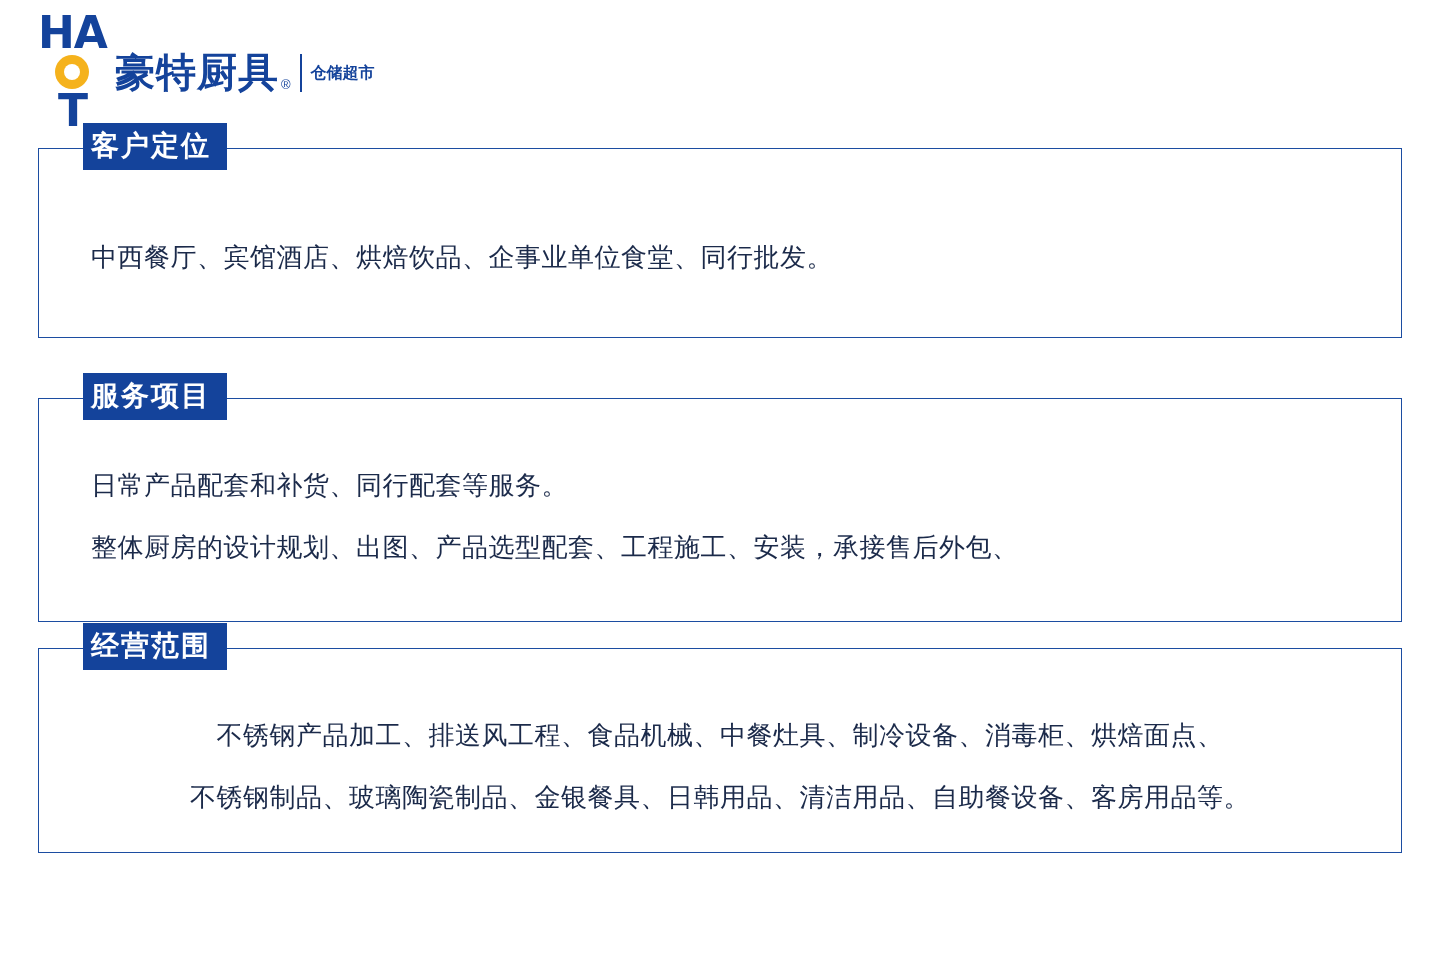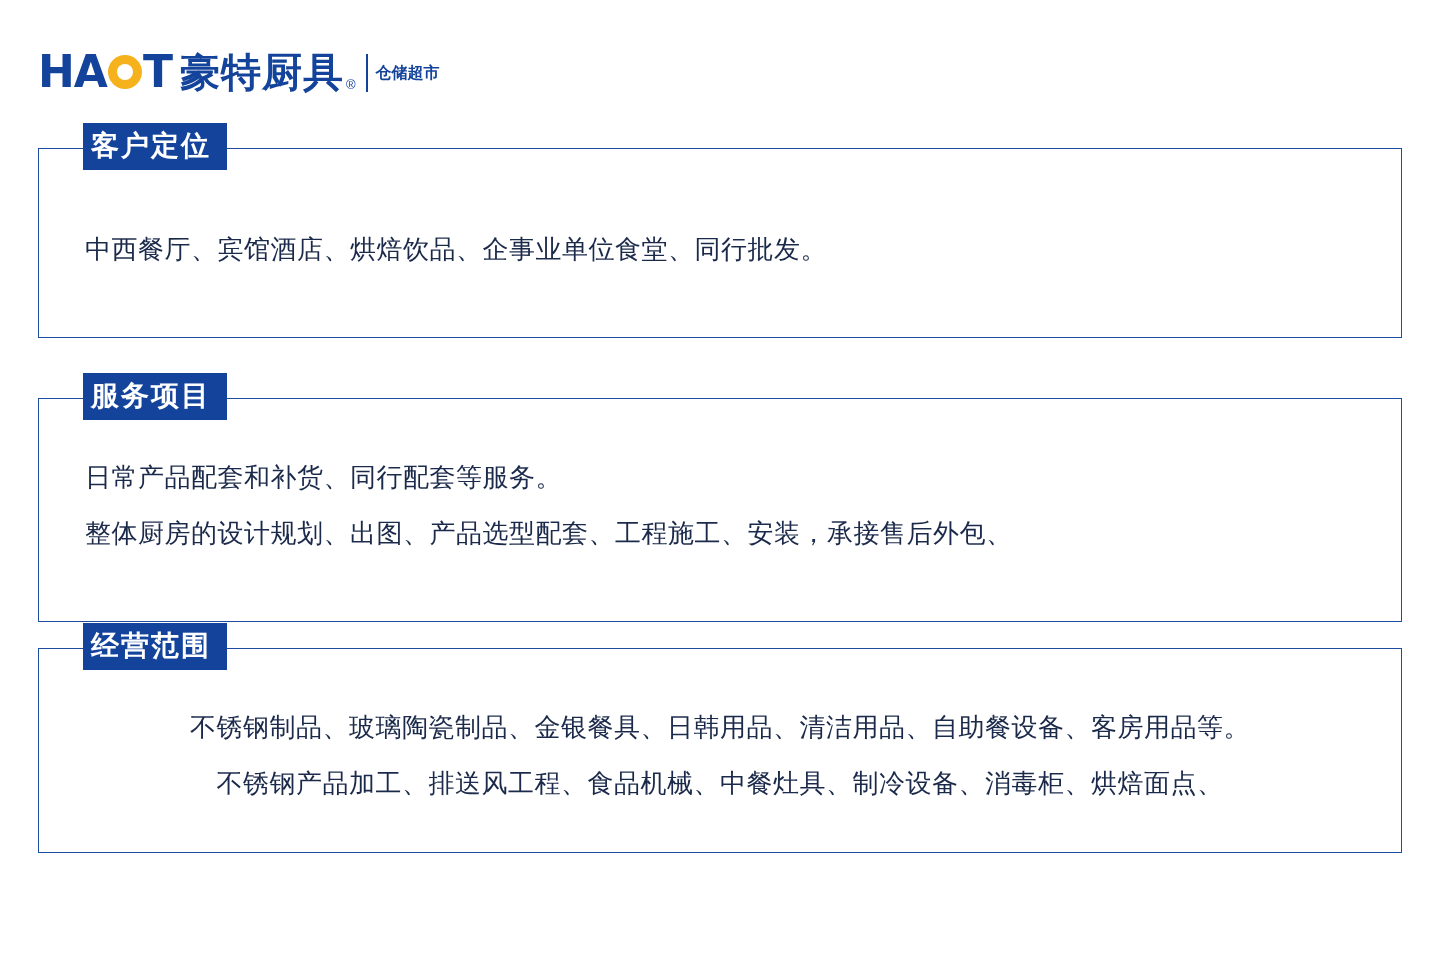--- a/index.html
+++ b/index.html
@@ -27,20 +27,21 @@
   }
   .logo-haot {
     font-family: "DejaVu Sans", sans-serif;
     font-weight: bold;
     font-size: 44px;
     letter-spacing: -1px;
     color: #14439b;
     line-height: 1;
     display: flex;
     align-items: center;
+    flex-direction: column;
   }
   .logo-haot .letter-o {
     position: relative;
     display: inline-block;
     width: 34px;
     height: 34px;
     margin: 0 1px;
   }
   .logo-haot .letter-o .ring {
     position: absolute;
@@ -117,22 +118,21 @@
     white-space: nowrap;
   }
   .section-body {
     padding: 62px 36px 34px 36px;
     font-size: 26px;
     line-height: 1.75;
     color: #1b2a4a;
     letter-spacing: 0.5px;
   }
   .section-body p {
-    margin: 10px;
-    font-family: Liberation Mono, monospace;
+    margin: 16px;
   }
 
   #section-customer  { top: 148px; height: 190px; }
   #section-service   { top: 398px; height: 224px; }
   #section-business  { top: 648px; height: 205px; text-align: center; }
 
   #section-customer .section-body { padding-top: 70px; }
   #section-service  .section-body { padding-top: 48px; }
   #section-business .section-body { padding-top: 48px; }
 </style>
@@ -169,16 +169,16 @@
   <div class="section-title">服务项目</div>
   <div class="section-body">
     <p>日常产品配套和补货、同行配套等服务。</p>
     <p>整体厨房的设计规划、出图、产品选型配套、工程施工、安装，承接售后外包、</p>
   </div>
 </div>
 
 <div class="section" id="section-business">
   <div class="section-title">经营范围</div>
   <div class="section-body">
+    <p>不锈钢产品加工、排送风工程、食品机械、中餐灶具、制冷设备、消毒柜、烘焙面点、</p>
     <p>不锈钢制品、玻璃陶瓷制品、金银餐具、日韩用品、清洁用品、自助餐设备、客房用品等。</p>
-    <p>不锈钢产品加工、排送风工程、食品机械、中餐灶具、制冷设备、消毒柜、烘焙面点、</p>
   </div>
 </div>
 
 </body></html>

